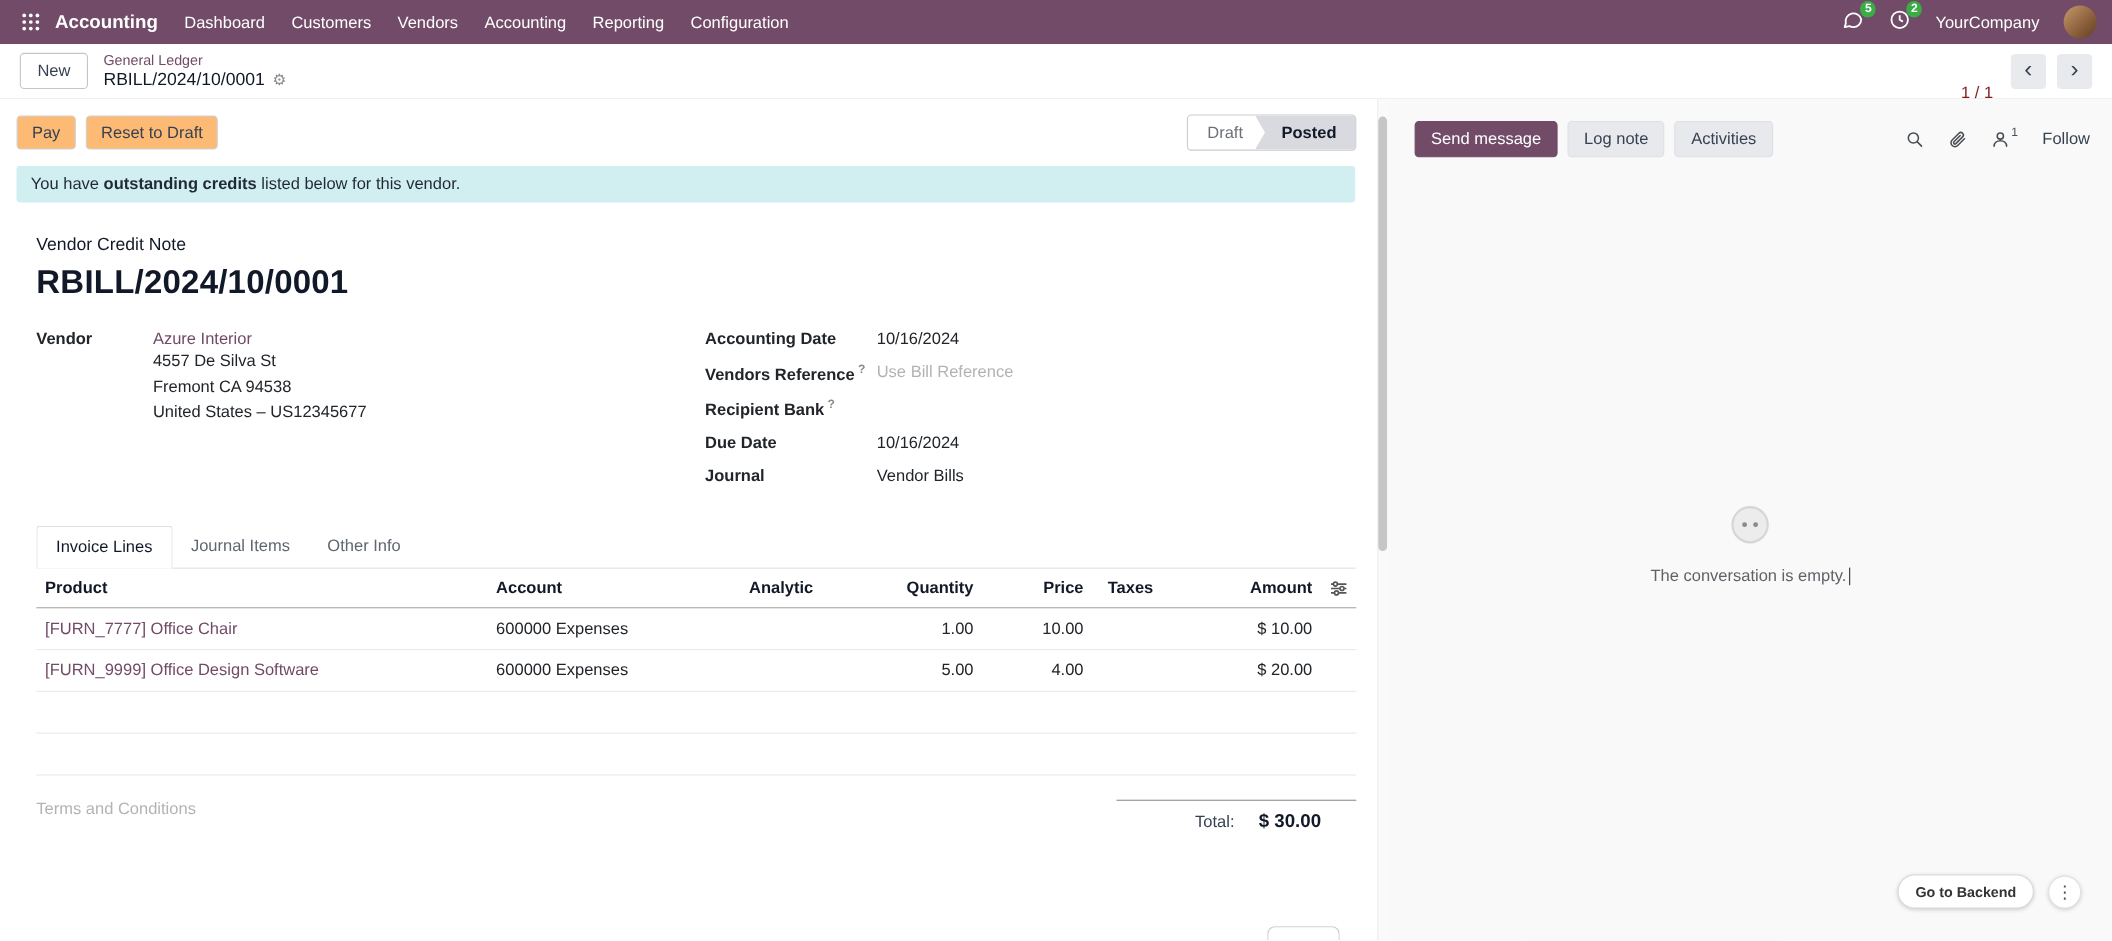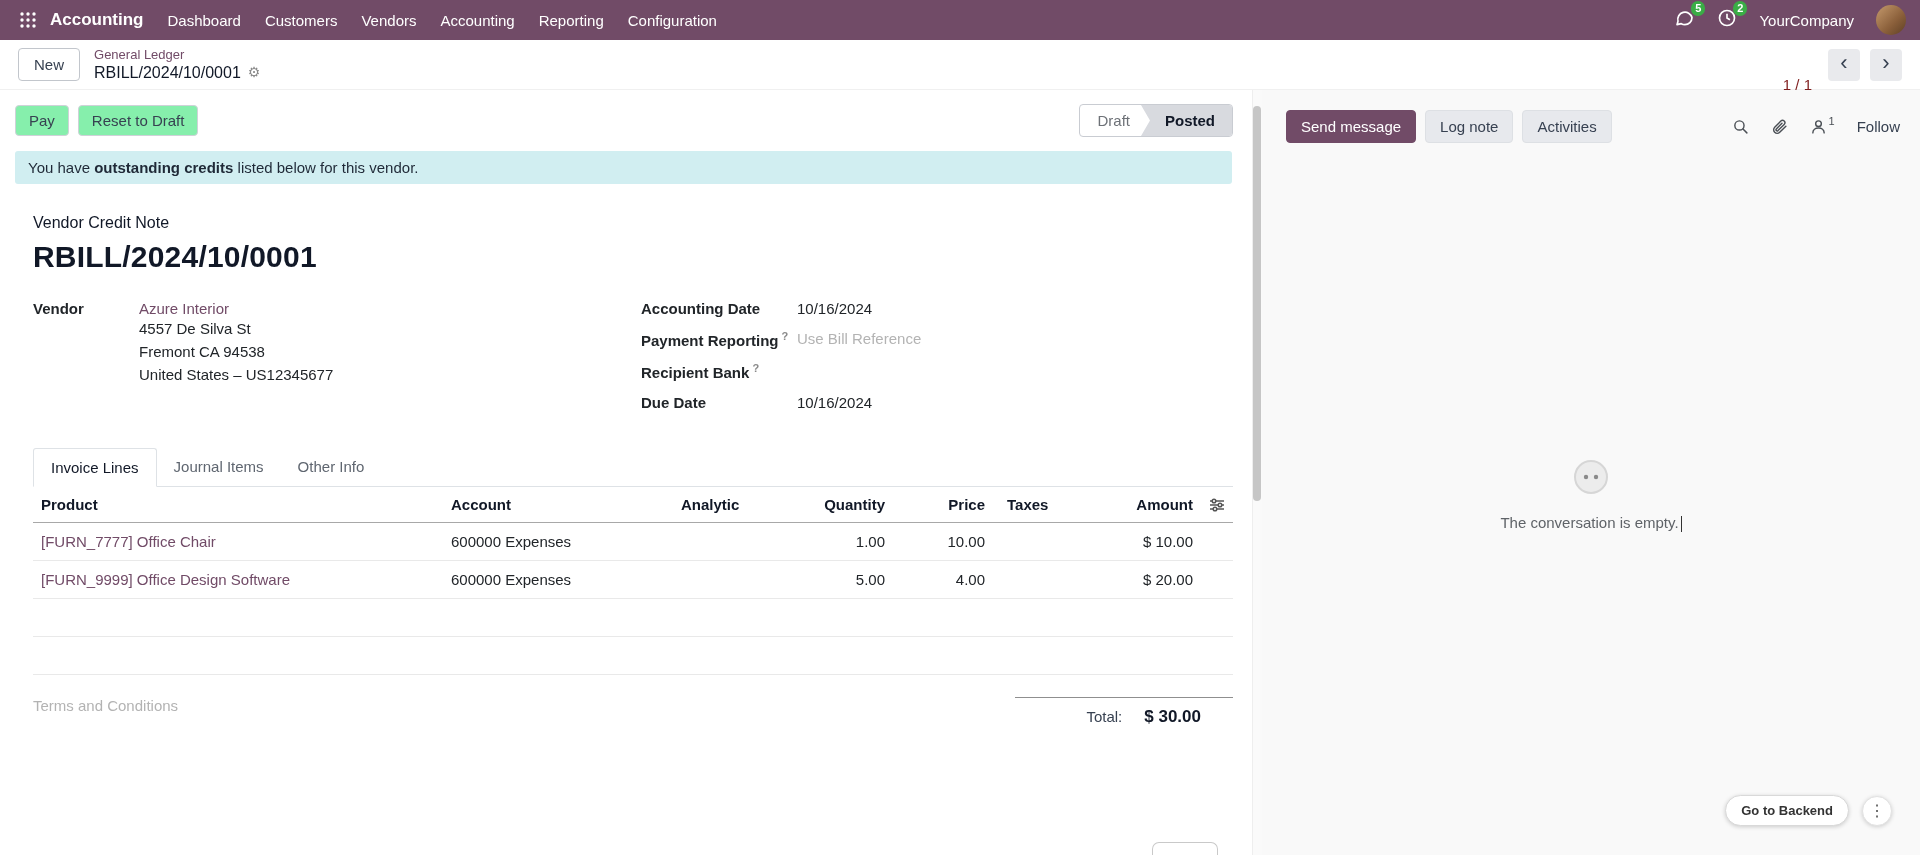--- a/index.html
+++ b/index.html
@@ -33,21 +33,21 @@
   .pager-btn { width: 32px; height: 32px; background: #e9eaed; border-radius: 4px; display: flex; align-items: center; justify-content: center; font-size: 22px; color: #374151; cursor: pointer; line-height: 1; padding-bottom: 3px; }
 
   
   .main { display: flex; height: 765px; }
   .form-panel { width: 1262px; background: #fff; position: relative; overflow: hidden; }
   .chatter { flex: 1; background: #f9f9f9; position: relative; padding: 20px 20px 0 24px; }
 
   
   .form-header { display: flex; align-items: center; justify-content: space-between; padding: 14px 29px 8px 15px; }
   .header-btns { display: flex; gap: 9px; }
-  .btn { font-size: 15px; padding: 6px 13px; background: #86efac; color: #374151; border: 1px solid #cfd2d8; border-radius: 4px; cursor: pointer; }
+  .btn { font-size: 15px; padding: 6px 13px; background: #fdba74; color: #374151; border: 1px solid #cfd2d8; border-radius: 4px; cursor: pointer; }
   .statusbar { display: flex; align-items: stretch; border: 1px solid #c9ccd2; border-radius: 4px; overflow: hidden; height: 33px; font-size: 15px; background: #fff; }
   .status-step { display: flex; align-items: center; padding: 0 17px; cursor: pointer; }
   .status-step.draft { color: #6d7177; }
   .status-step.posted { background: #d8dadf; color: #111827; font-weight: bold; clip-path: polygon(0 0, 100% 0, 100% 100%, 0 100%, 9px 50%); padding-left: 24px; margin-left: -6px; }
 
   
   .alert { margin: 6px 30px 0 15px; background: #d1eef1; border-radius: 3px; padding: 8px 13px; font-size: 15px; color: #1f2937; }
 
   
   .sheet { padding: 30px 29px 0 33px; }
@@ -216,30 +216,34 @@
             </div>
           </div>
         </div>
 
         <div class="col-right">
           <div class="frow">
             <div class="flabel">Accounting Date</div>
             <div class="fvalue">10/16/2024</div>
           </div>
           <div class="frow">
-            <div class="flabel"><span>Payment Reporting</span><span class="help">?</span></div>
+            <div class="flabel"><span>Vendors Reference</span><span class="help">?</span></div>
             <div class="fvalue placeholder">Use Bill Reference</div>
           </div>
           <div class="frow">
             <div class="flabel"><span>Recipient Bank</span><span class="help">?</span></div>
             <div class="fvalue"></div>
           </div>
           <div class="frow due-row">
             <div class="flabel">Due Date</div>
             <div class="fvalue">10/16/2024</div>
+          </div>
+          <div class="frow">
+            <div class="flabel">Journal</div>
+            <div class="fvalue">Vendor Bills</div>
           </div>
         </div>
       </div>
 
       <div class="tabs">
         <div class="tab active">Invoice Lines</div>
         <div class="tab">Journal Items</div>
         <div class="tab">Other Info</div>
       </div>
 

